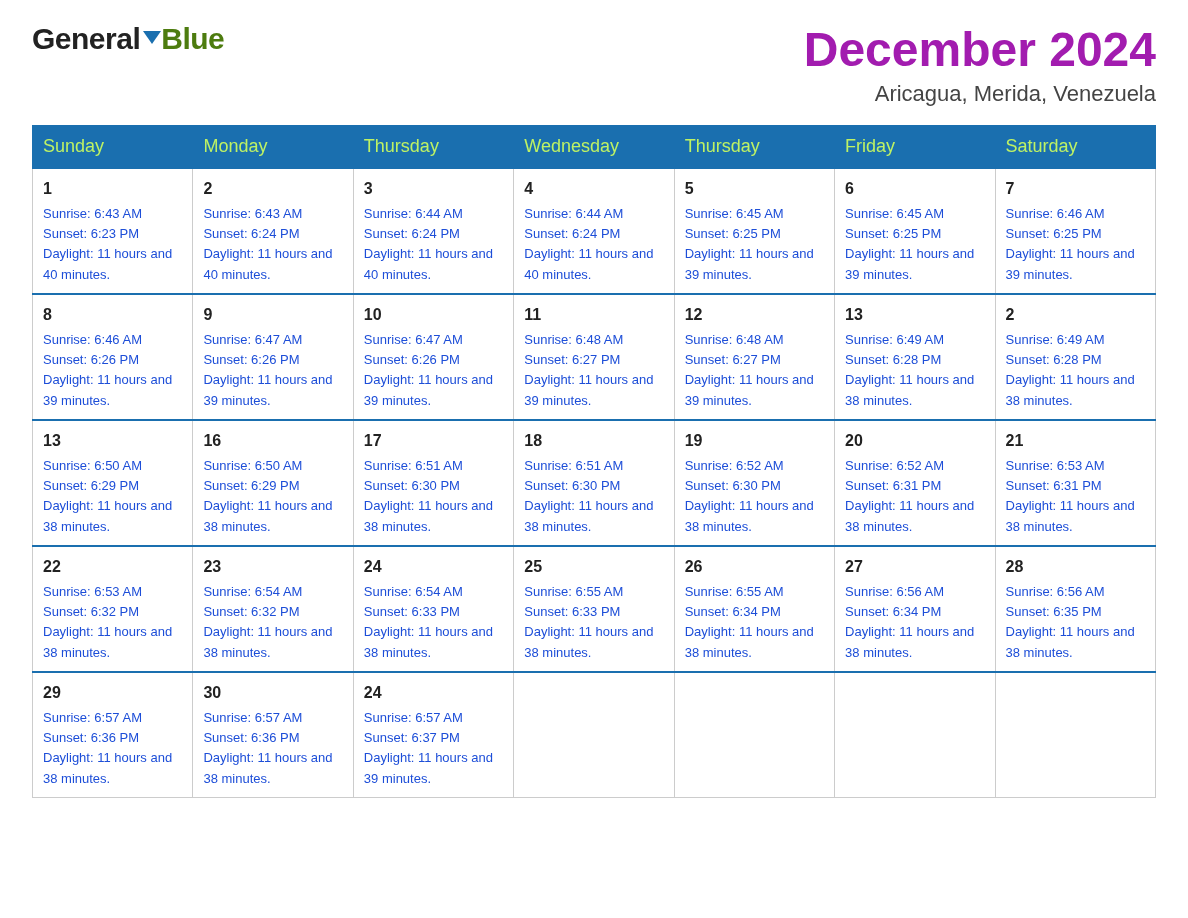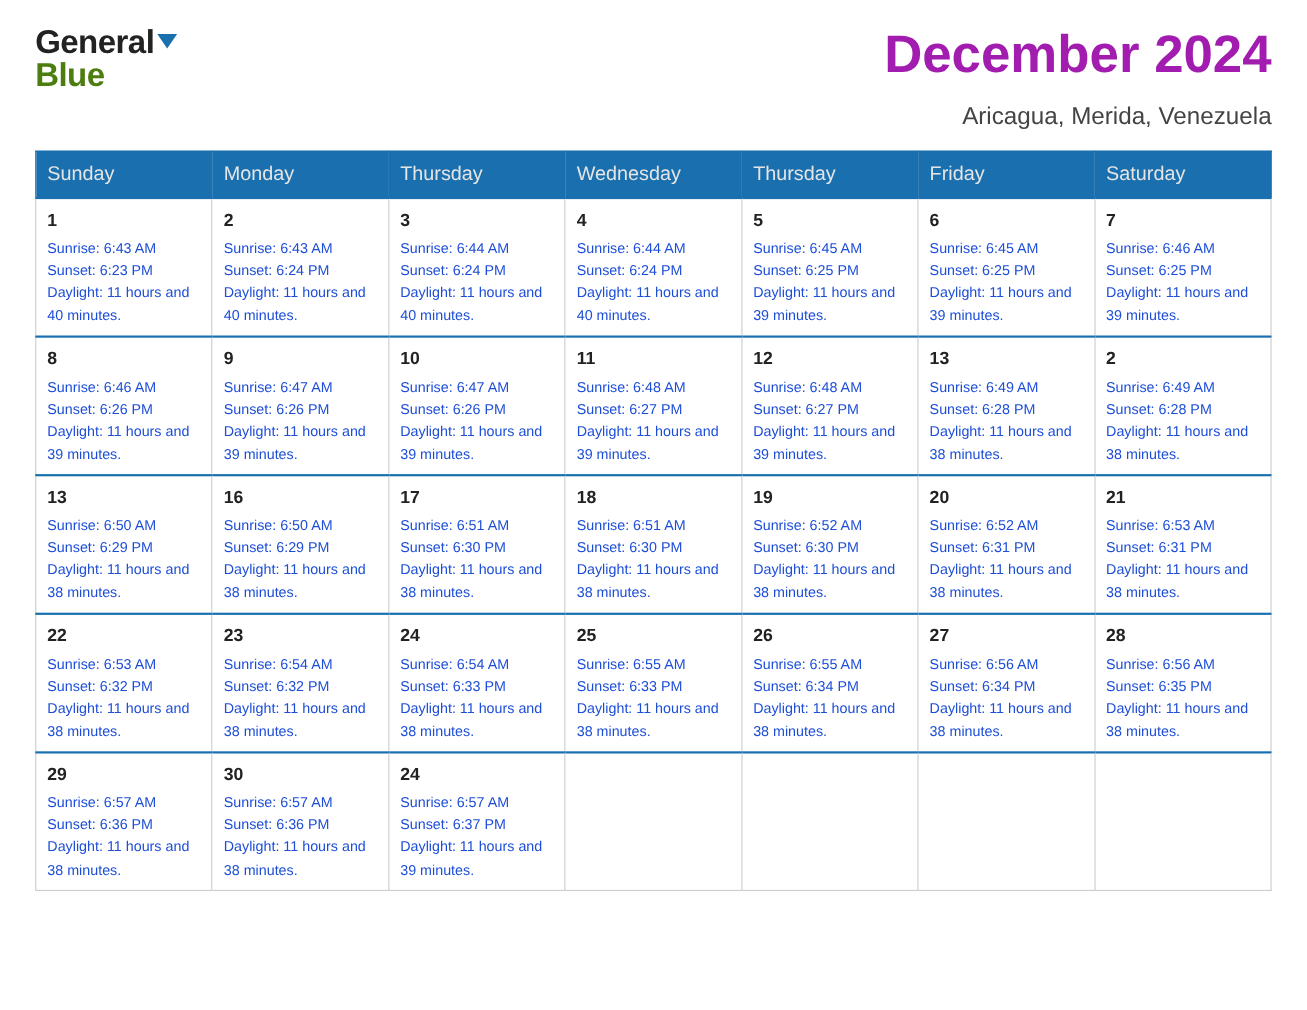--- a/index.html
+++ b/index.html
@@ -12,46 +12,46 @@
       padding: 24px 32px 32px 32px;
     }
     .header {
       display: flex;
       justify-content: space-between;
       align-items: flex-start;
       margin-bottom: 18px;
     }
     .logo {
       display: flex;
-      flex-direction: column;
+      flex-direction: row;
       align-items: flex-start;
     }
     .title-block {
       text-align: right;
     }
     .title-block h1 {
       font-size: 48px;
       font-weight: bold;
       color: #a21caf;
       line-height: 1.1;
     }
     .title-block h2 {
       font-size: 22px;
       font-weight: normal;
       color: #444;
-      margin-top: 16px;
+      margin-top: 4px;
     }
     table {
       width: 100%;
       border-collapse: collapse;
       table-layout: fixed;
     }
     thead tr th {
       background-color: #1a6faf;
-      color: #e5e5e5;
+      color: #bef264;
       font-size: 18px;
       font-weight: normal;
       padding: 10px 10px;
       text-align: left;
       border: 1px solid #1a6faf;
     }
     tbody tr td {
       border: 1px solid #ccc;
       vertical-align: top;
       padding: 8px 10px;

